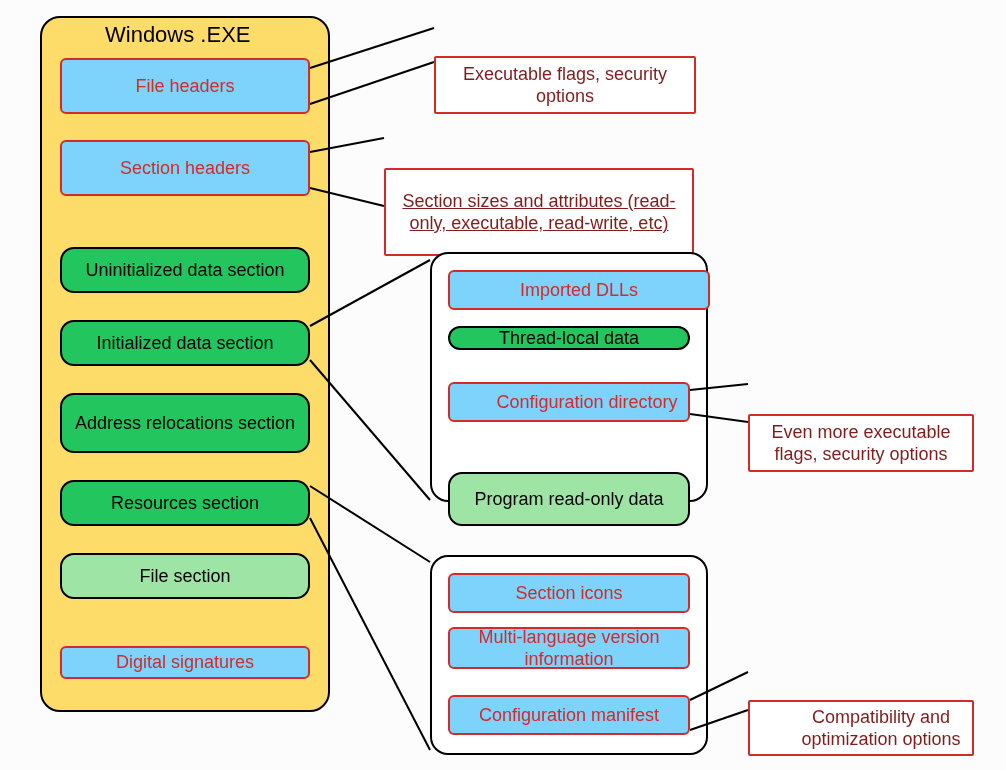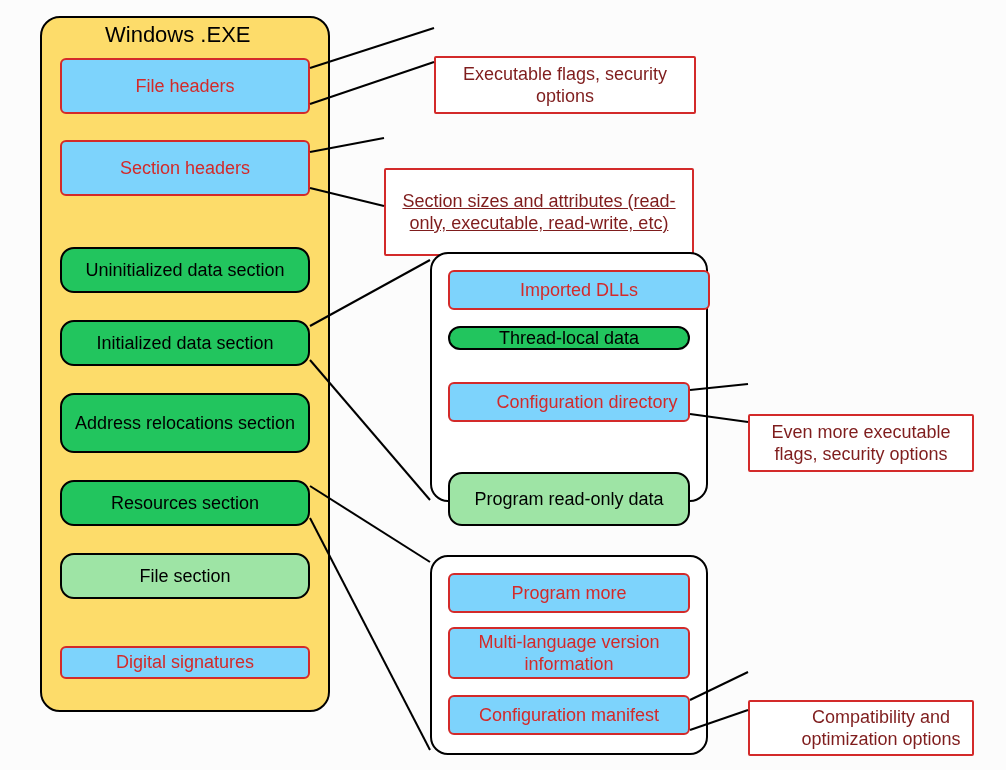--- a/index.html
+++ b/index.html
@@ -93,23 +93,23 @@
 <div class="box red-box" style="left:448px; top:270px; width:262px; height:40px;">Imported DLLs</div>
 
 <div class="box black-box" style="left:448px; top:326px; width:242px; height:24px;">Thread-local data</div>
 
 <div class="box red-box" style="left:448px; top:382px; width:242px; height:40px;padding-left:44px;">Configuration directory</div>
 
 <div class="box green-box" style="left:448px; top:436px; width:242px; height:54px;margin-top:36px;">Program read-only data</div>
 
 <div class="box" style="left:430px; top:555px; width:278px; height:200px; background:#fff; display:block; padding:0; border-radius:18px;"></div>
 
-<div class="box red-box" style="left:448px; top:573px; width:242px; height:40px;">Program more</div>
+<div class="box red-box" style="left:448px; top:573px; width:242px; height:40px;">Section icons</div>
 
-<div class="box red-box" style="left:448px; top:627px; width:242px; height:52px;">Multi-language version information</div>
+<div class="box red-box" style="left:448px; top:627px; width:242px; height:42px;">Multi-language version information</div>
 
 <div class="box red-box" style="left:448px; top:695px; width:242px; height:40px;">Configuration manifest</div>
 
 <div class="box red-box-nobg" style="left:748px; top:374px; width:226px; height:58px; background:#fff;">Even more executable flags, security options</div>
 
 <div class="box red-box-nobg" style="left:748px; top:660px; width:226px; height:56px; background:#fff;padding-left:48px;">Compatibility and optimization options</div>
 
 <svg class="connectors">
   <g stroke="#000" stroke-width="2" fill="none">
 

